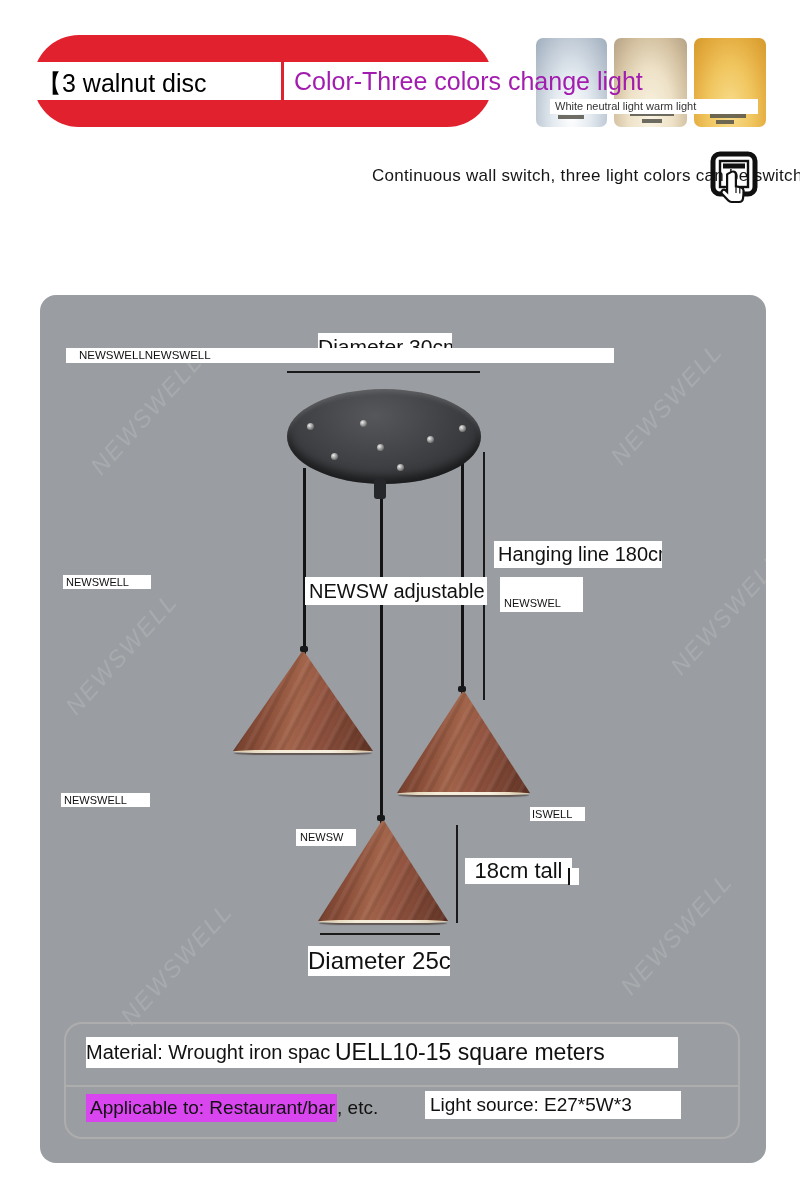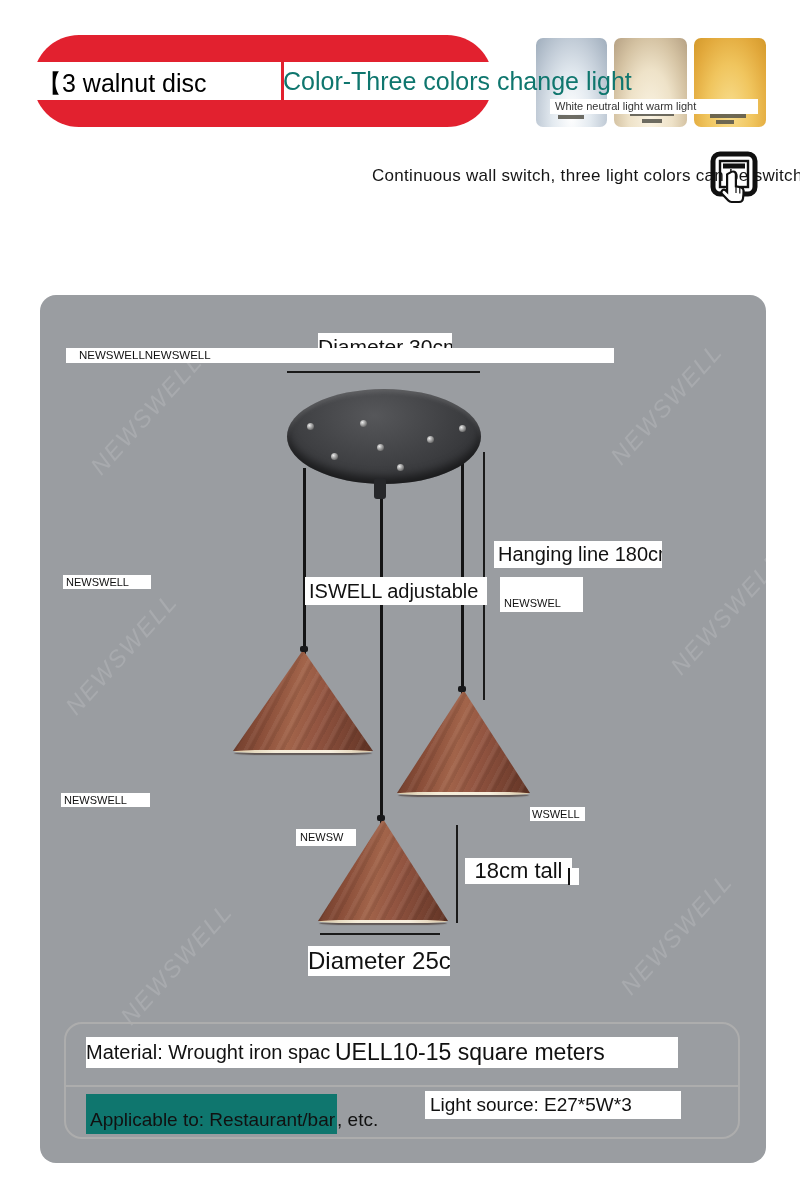--- a/index.html
+++ b/index.html
@@ -4,21 +4,21 @@
 <style>
   html,body{margin:0;padding:0;background:#ffffff;font-family:"Liberation Sans",sans-serif;}
   #page{position:relative;width:800px;height:1188px;background:#ffffff;overflow:hidden;}
   .abs{position:absolute;}
 
   
   .pill{left:33px;top:35px;width:460px;height:92px;border-radius:46px;background:#e2212f;z-index:4;}
   .band{left:33px;top:62px;width:460px;height:38px;background:#ffffff;z-index:5;}
   .band-div{left:281px;top:62px;width:3px;height:38px;background:#e2212f;z-index:7;}
   .title-left{left:37px;top:67px;font-size:25px;color:#000;z-index:6;white-space:nowrap;}
-  .title-right{left:283px;top:67px;font-size:25px;color:#0f766e;z-index:6;white-space:nowrap;}
+  .title-right{left:294px;top:67px;font-size:25px;color:#a21caf;z-index:6;white-space:nowrap;}
 
   
   .sw{top:38px;height:89px;border-radius:7px;z-index:1;}
   .sw1{left:536px;width:71px;background:radial-gradient(ellipse at 50% 88%,#ffffff 0%,#e3eaf0 38%,#c3cdd8 68%,#9fadbc 100%);}
   .sw2{left:614px;width:73px;background:radial-gradient(ellipse at 50% 88%,#faf3e2 0%,#eee2c8 42%,#d4c2a2 72%,#b5a083 100%);}
   .sw3{left:694px;width:72px;background:radial-gradient(ellipse at 50% 82%,#f8dd8d 0%,#f0c55e 45%,#e2a93c 78%,#d3992b 100%);}
   .sw-caption{left:550px;top:99px;width:203px;height:15px;background:#fff;color:#333;font-size:11px;line-height:15px;padding-left:5px;z-index:3;white-space:nowrap;}
   .dash{background:#55544a;height:3.5px;opacity:.85;z-index:2;}
 
   
@@ -74,21 +74,21 @@
   .rim-r{left:398px;top:792px;width:131px;}
   .rim-b{left:319px;top:920px;width:128px;}
   .cap{width:8px;height:6px;background:#17181a;border-radius:2px;z-index:4;}
 
   
   .panel{left:64px;top:1022px;width:676px;height:117px;border:2px solid #adadad;border-radius:18px;box-sizing:border-box;z-index:3;}
   .panel-div{left:64px;top:1085px;width:676px;height:2px;background:#adadad;z-index:4;}
   .spec-mat{left:86px;top:1037px;width:247px;height:31px;font-size:20px;line-height:31px;z-index:5;}
   .spec-area{left:333px;top:1037px;width:343px;height:31px;font-size:23px;line-height:31px;padding-left:2px;z-index:6;}
   .spec-app{left:86px;top:1094px;height:28px;font-size:19px;line-height:28px;z-index:5;white-space:nowrap;color:#111;}
-  .spec-app .wbg{background:#0f766e;display:inline-block;height:28px;padding:12px 2px 0 4px;}
+  .spec-app .wbg{background:#d946ef;display:inline-block;height:28px;padding:0 2px 0 4px;}
   .spec-light{left:425px;top:1091px;width:251px;height:28px;font-size:19px;line-height:28px;padding-left:5px;z-index:5;}
 </style>
 </head>
 <body>
 
 <div id="page">
 
   <div class="abs pill"></div>
   <div class="abs band"></div>
   <div class="abs band-div"></div>
@@ -146,27 +146,27 @@
   <div class="abs cone cone-l"></div>
   <div class="abs rim rim-l"></div>
   <div class="abs cap" style="left:458px;top:686px;"></div>
   <div class="abs cone cone-r"></div>
   <div class="abs rim rim-r"></div>
   <div class="abs cap" style="left:377px;top:815px;"></div>
   <div class="abs cone cone-b"></div>
   <div class="abs rim rim-b"></div>
 
   <div class="abs whitebox lbl-hanging">Hanging line 180cm</div>
-  <div class="abs whitebox lbl-adjust">ISWELL adjustable</div>
+  <div class="abs whitebox lbl-adjust">NEWSW adjustable</div>
   <div class="abs whitebox lbl-newswel">
       <span>NEWSWEL</span>
     </div>
   <div class="abs whitebox lbl-nw-mid">NEWSWELL</div>
   <div class="abs whitebox lbl-nw-low">NEWSWELL</div>
-  <div class="abs whitebox lbl-iswell">WSWELL</div>
+  <div class="abs whitebox lbl-iswell">ISWELL</div>
   <div class="abs whitebox lbl-newsw">NEWSW</div>
   <div class="abs dimline dim-18"></div>
   <div class="abs whitebox lbl-18">18cm tall</div>
   <div class="abs whitebox sliver"></div>
   <div class="abs dimline dim-25"></div>
   <div class="abs whitebox lbl-d25">Diameter 25cm</div>
 
   <div class="abs panel"></div>
   <div class="abs panel-div"></div>
   <div class="abs whitebox spec-mat">Material: Wrought iron spac</div>

